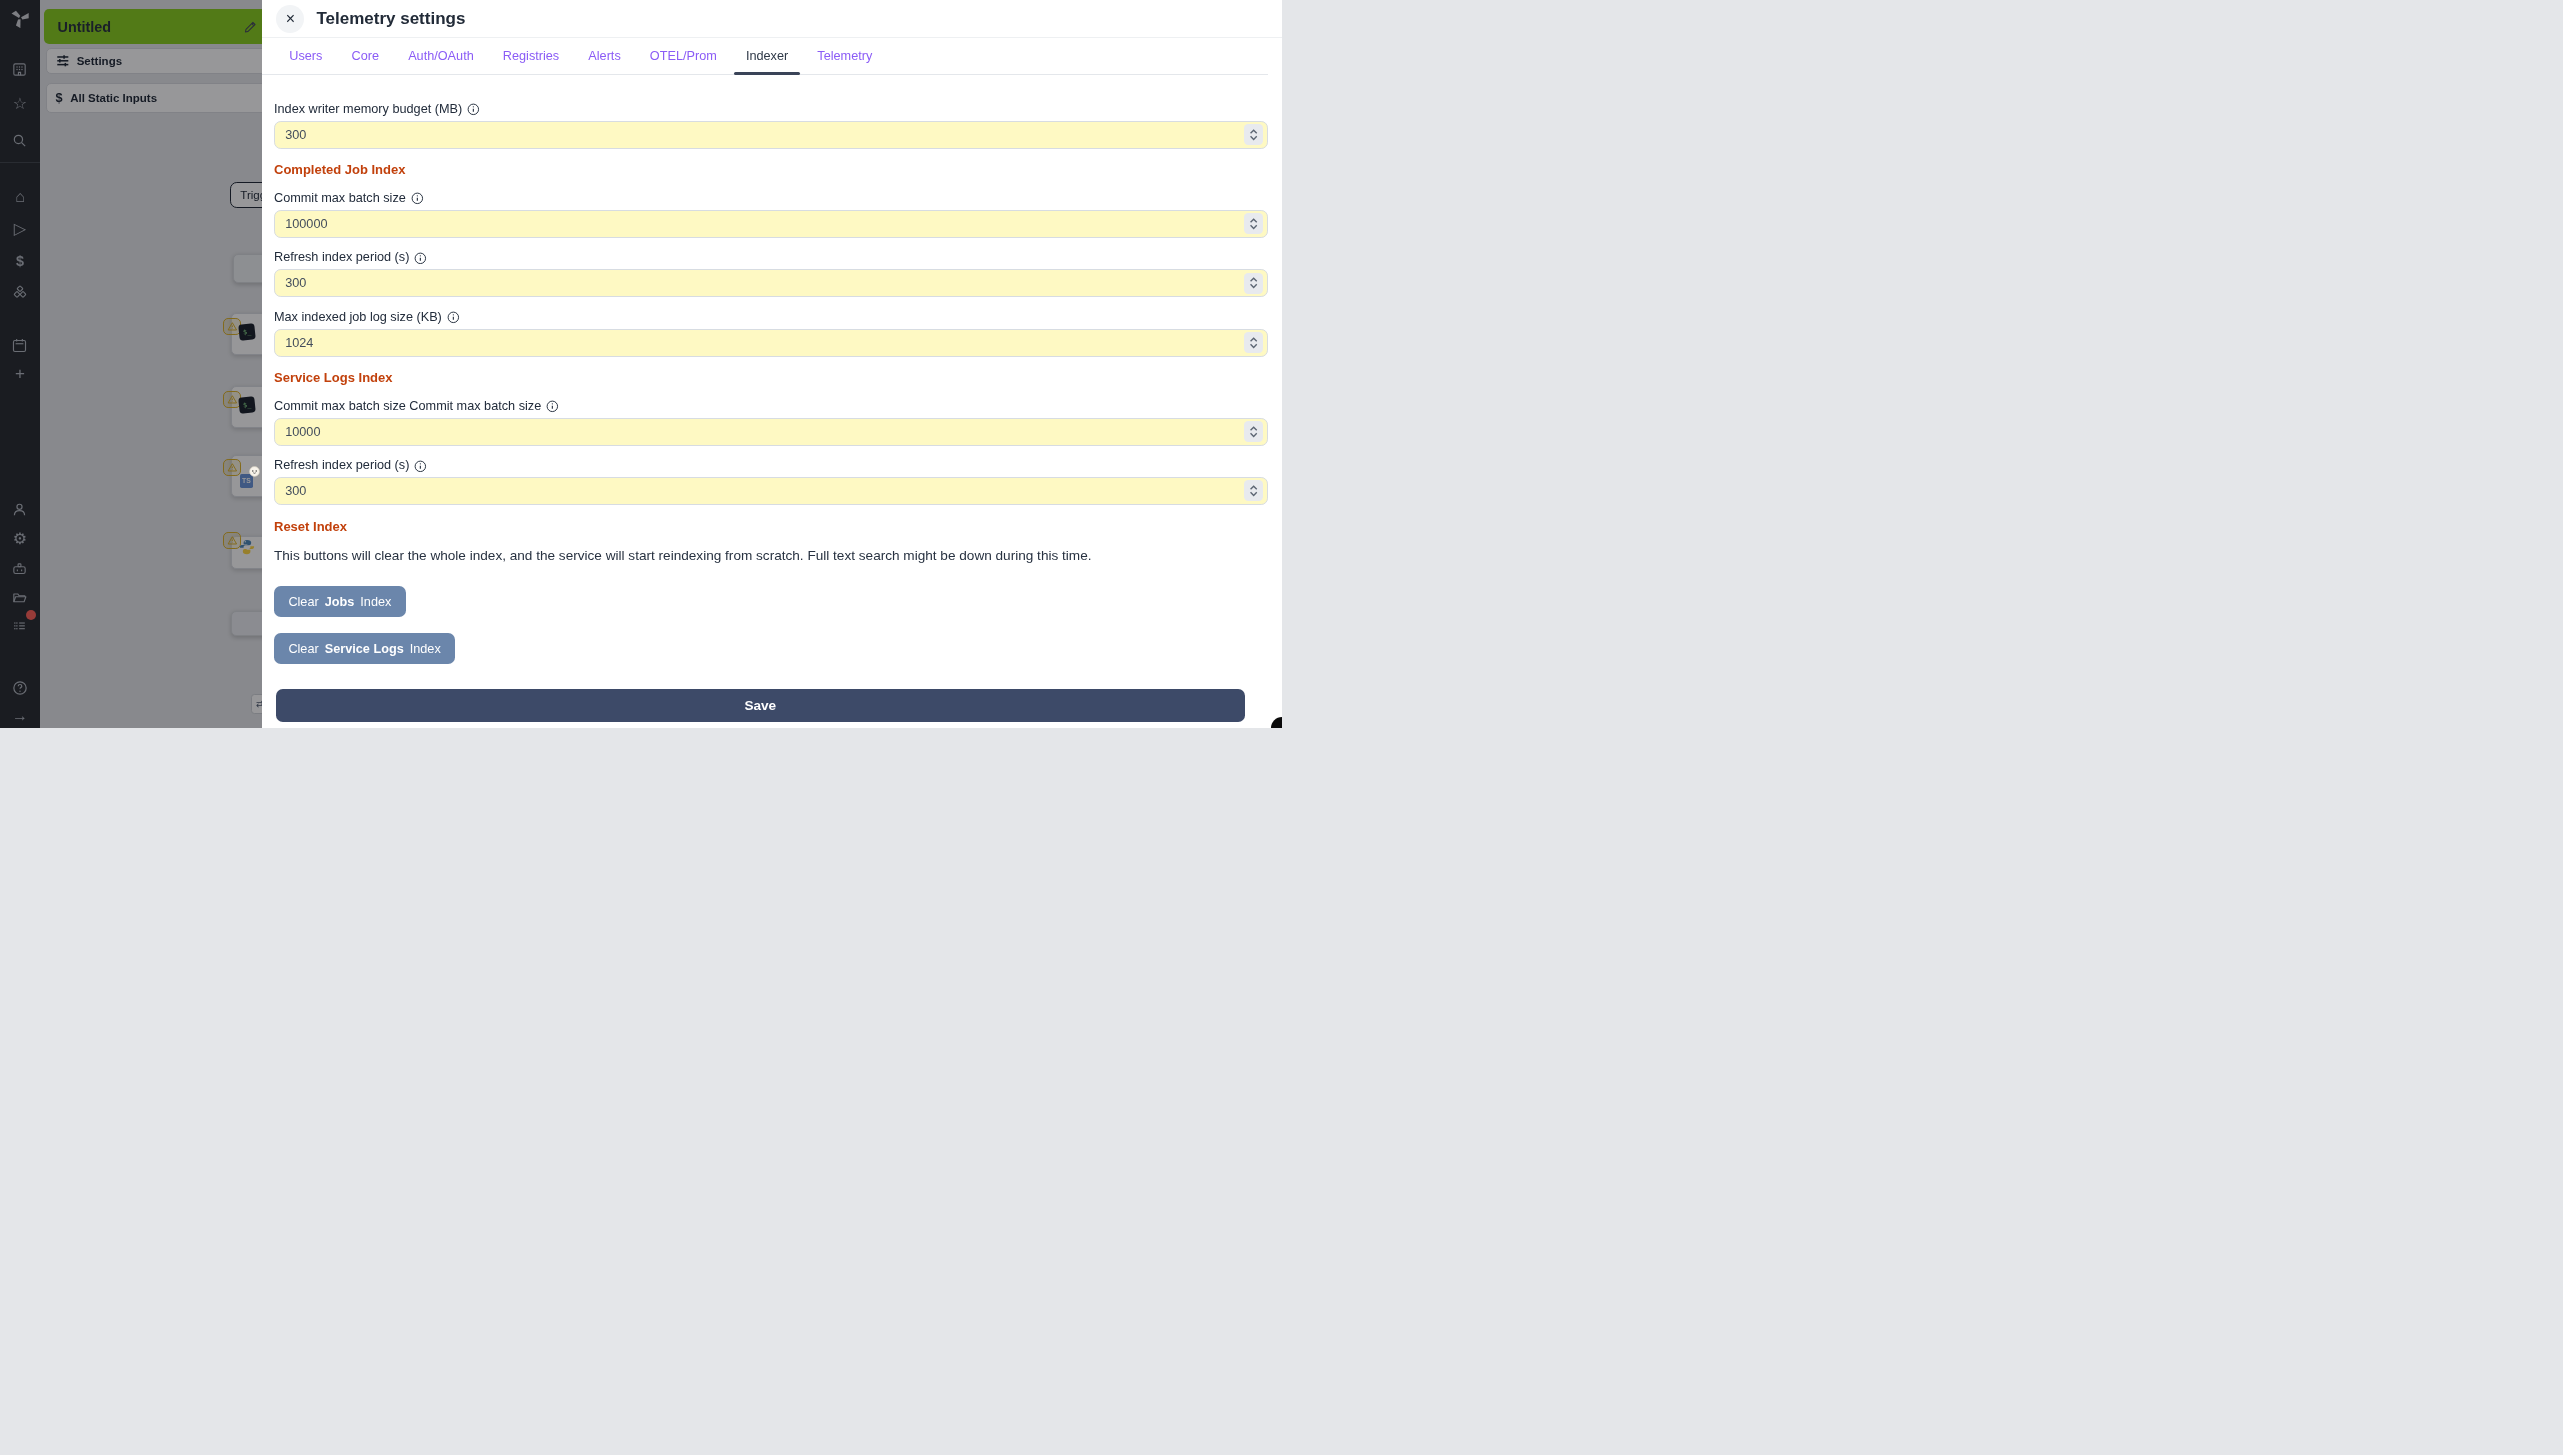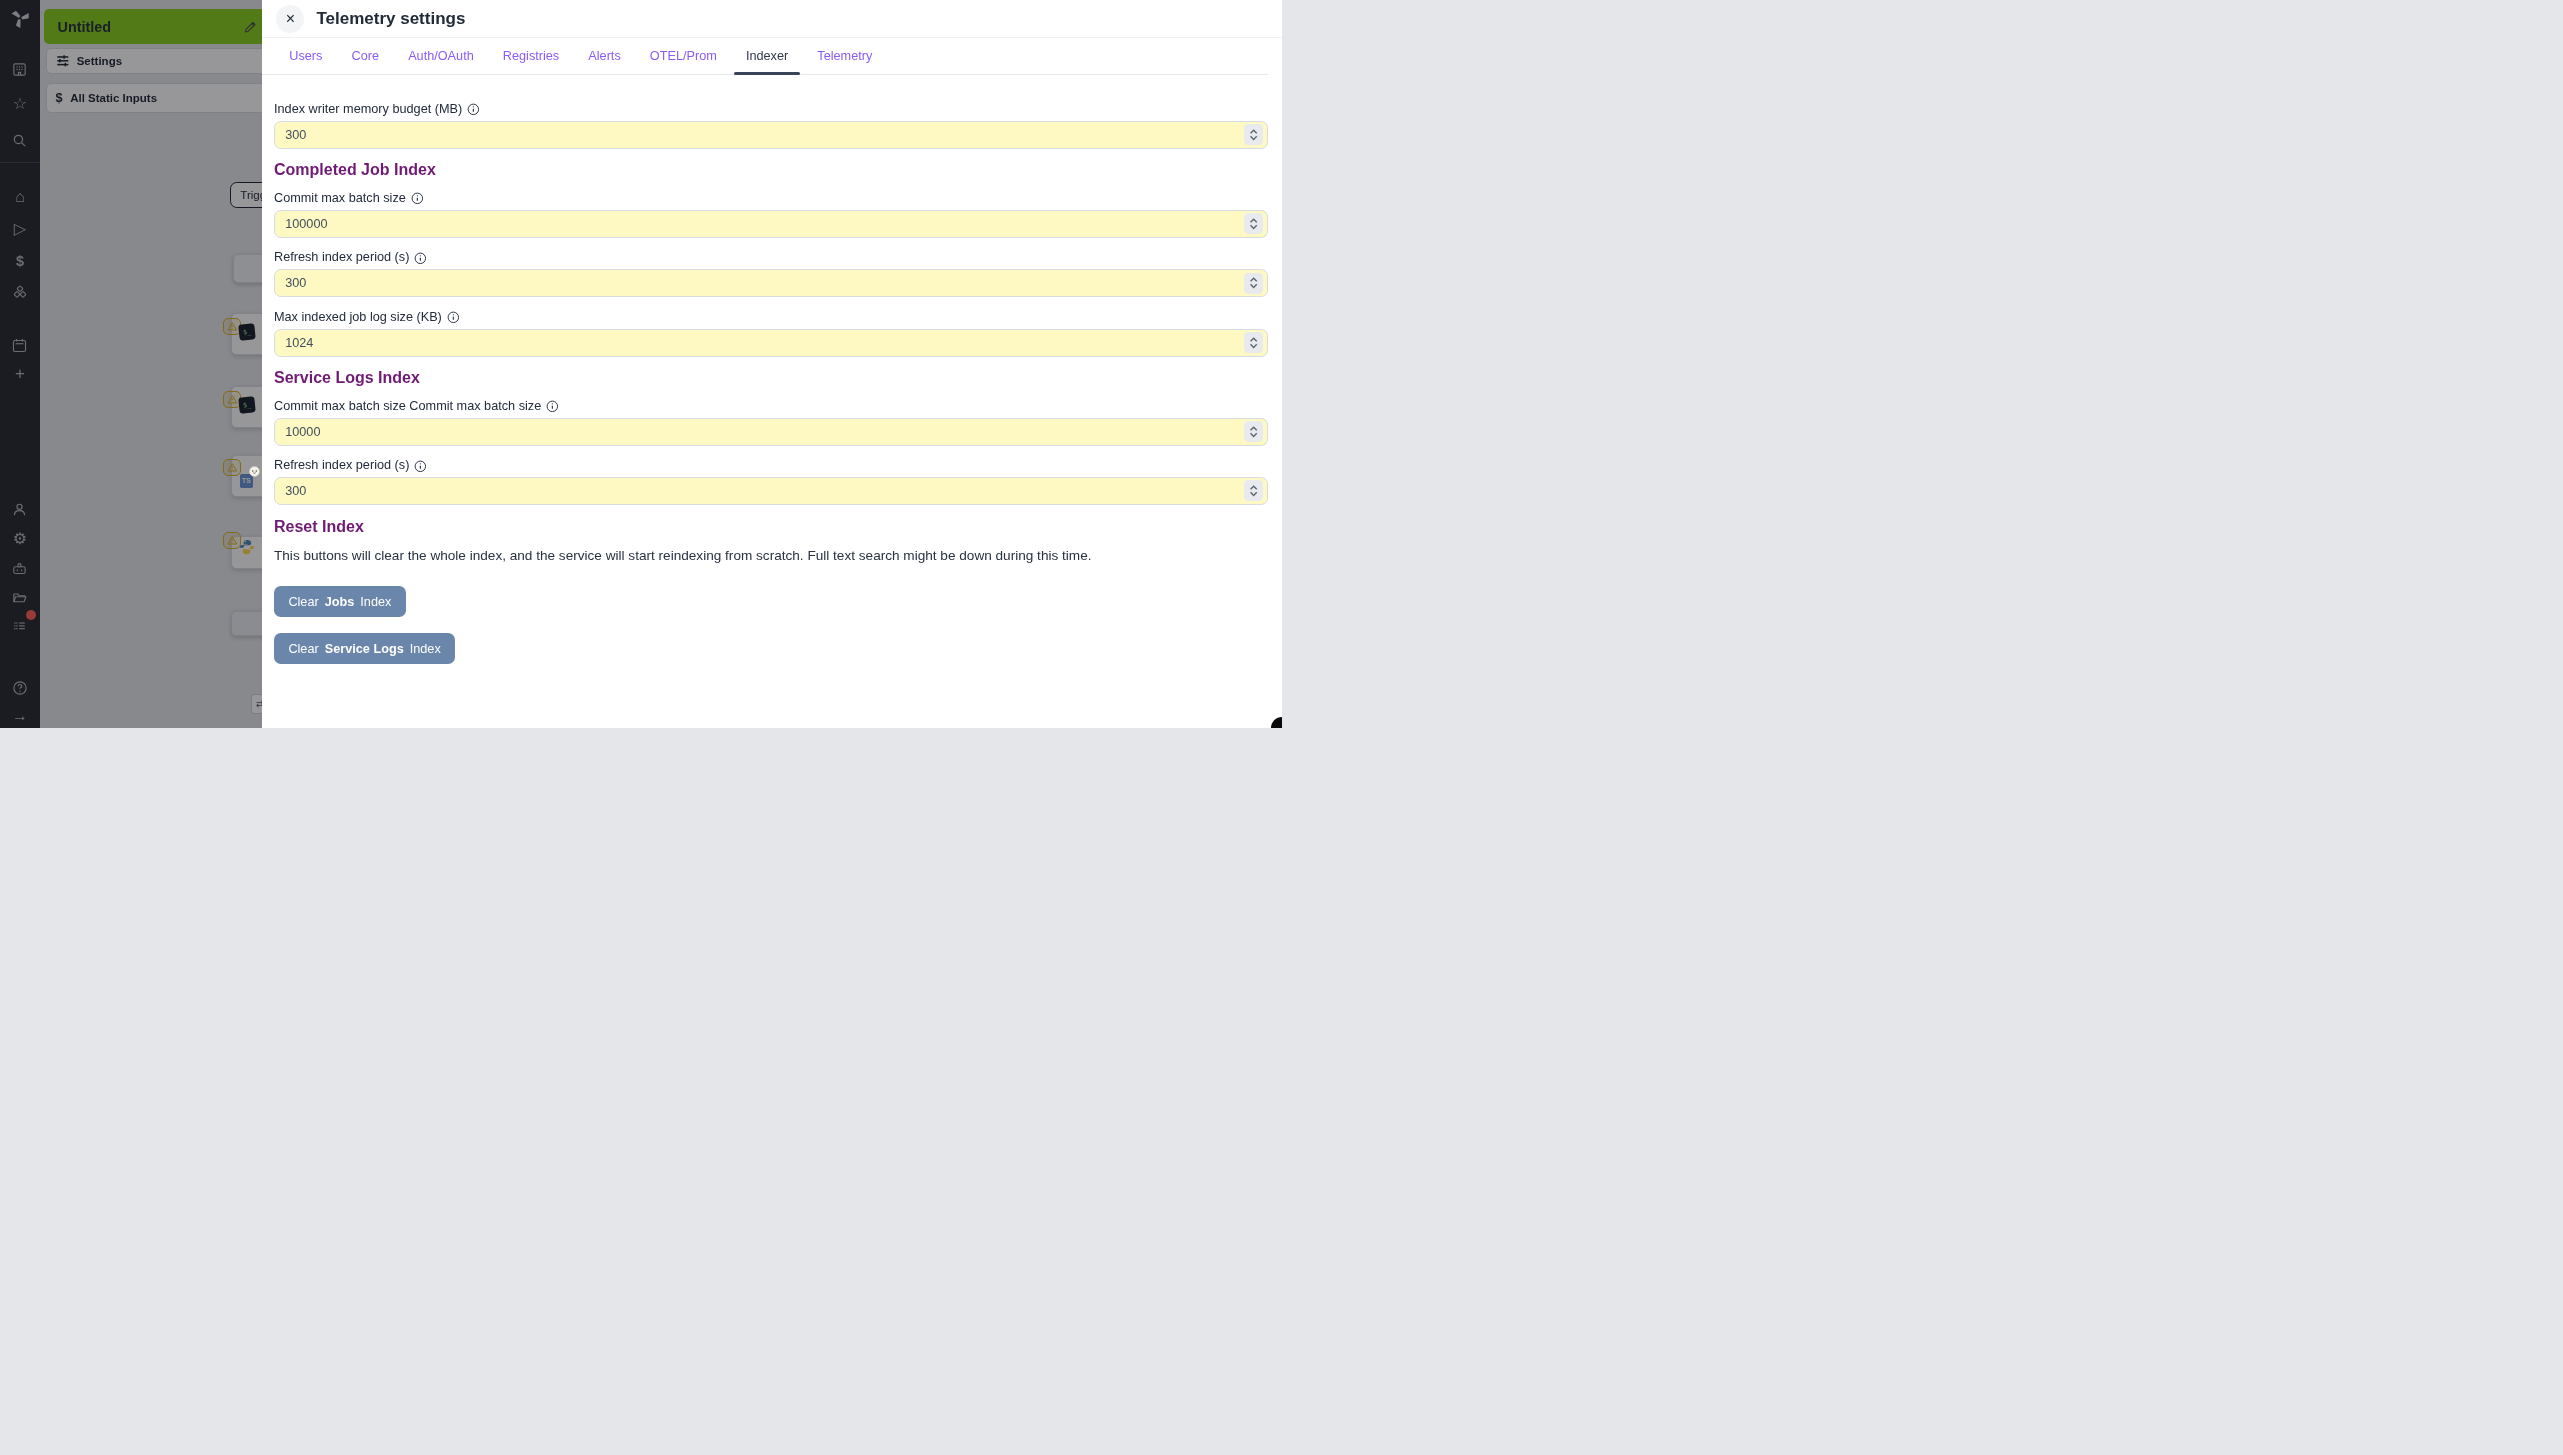--- a/index.html
+++ b/index.html
@@ -117,21 +117,21 @@
     width:100%; height:28px; border:0.8px solid #d7dce2; border-radius:6.8px;
     background:#fef9c3; padding:0 34px 0 10.2px; font-size:12.7px; color:#434d5c;
     font-family:inherit; outline:none; appearance:none; -moz-appearance:textfield;
   }
   .num-input input::-webkit-inner-spin-button { display:none; }
   .spin {
     position:absolute; right:5.1px; top:3.4px; width:18.7px; height:21px;
     background:#e8eaee; border-radius:4.2px; color:#5c6572;
     display:flex; align-items:center; justify-content:center; cursor:pointer;
   }
-  .section-heading { font-size:16px; font-weight:700; color:#701a75;
+  .section-heading { font-size:13px; font-weight:700; color:#c2410c;
                      line-height:18.7px; margin:2.5px 0 11px; }
   .reset-desc { font-size:13.6px; color:#283241; line-height:18.7px; margin:0 0 20.4px; }
   .clear-btn {
     height:31px; border:none; border-radius:6.8px; background:#6b86ab; color:#fff;
     display:inline-flex; align-items:center; gap:6px; padding:0 14.4px;
     font-size:12.7px; font-family:inherit; cursor:pointer; margin-bottom:16px;
   }
   .clear-btn .strong { font-weight:700; }
   .clear-row { display:block; }
   .save-btn {
@@ -507,16 +507,17 @@
     </div>
     <div class="clear-row">
       <button class="clear-btn">
         <span>Clear</span>
         <span class="strong">Service Logs</span>
         <span>Index</span>
       </button>
     </div>
   </div>
 
+  <button class="save-btn">Save</button>
 </div>
 
 <div id="corner-bubble"></div>
 
 
 </body></html>

